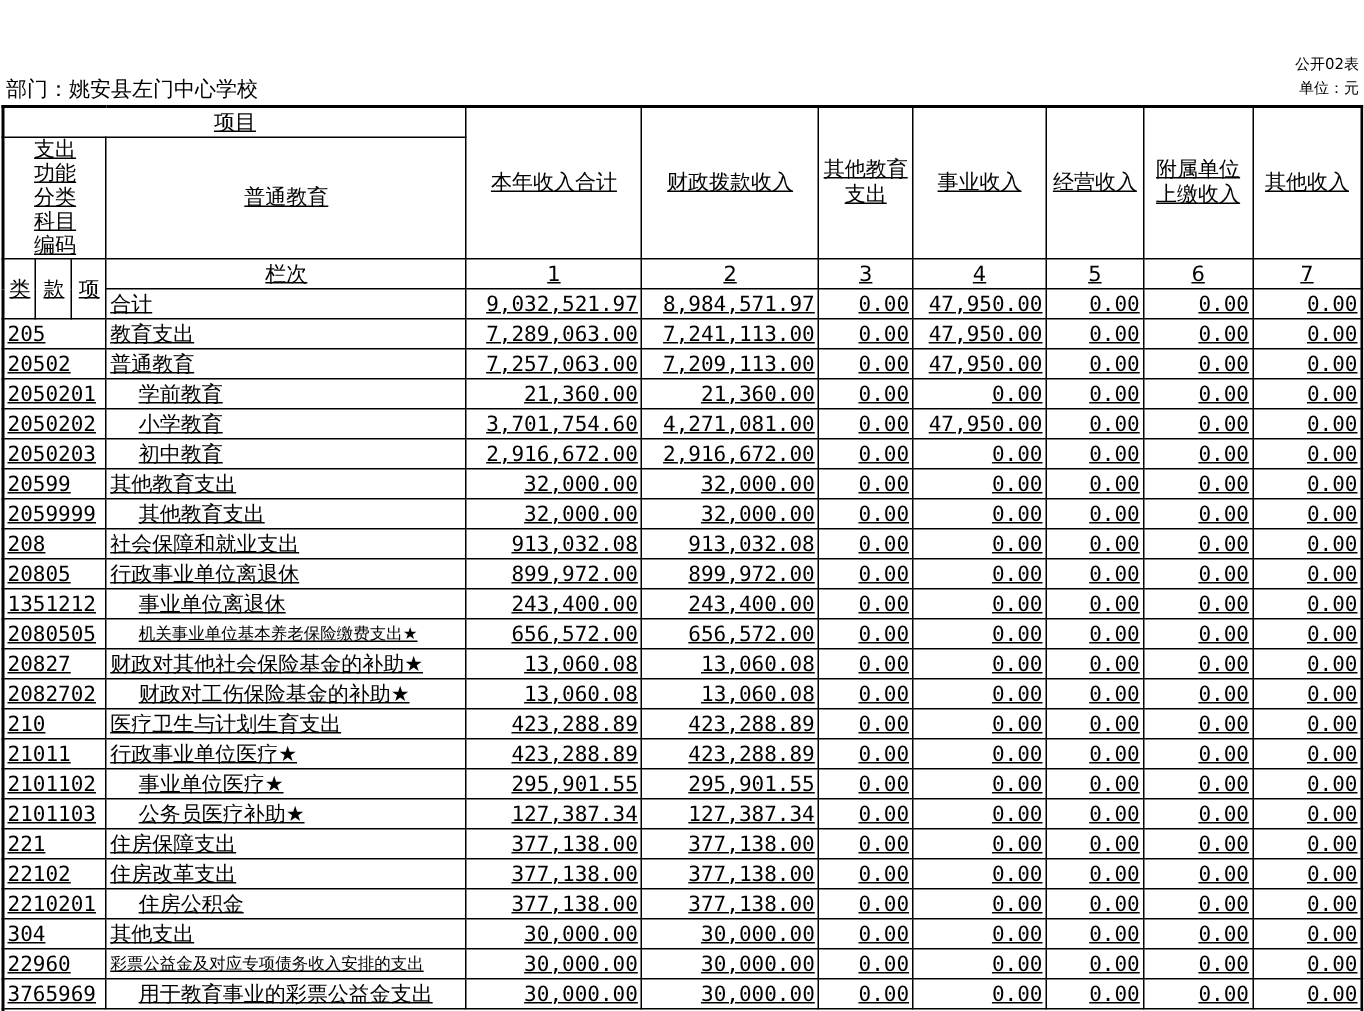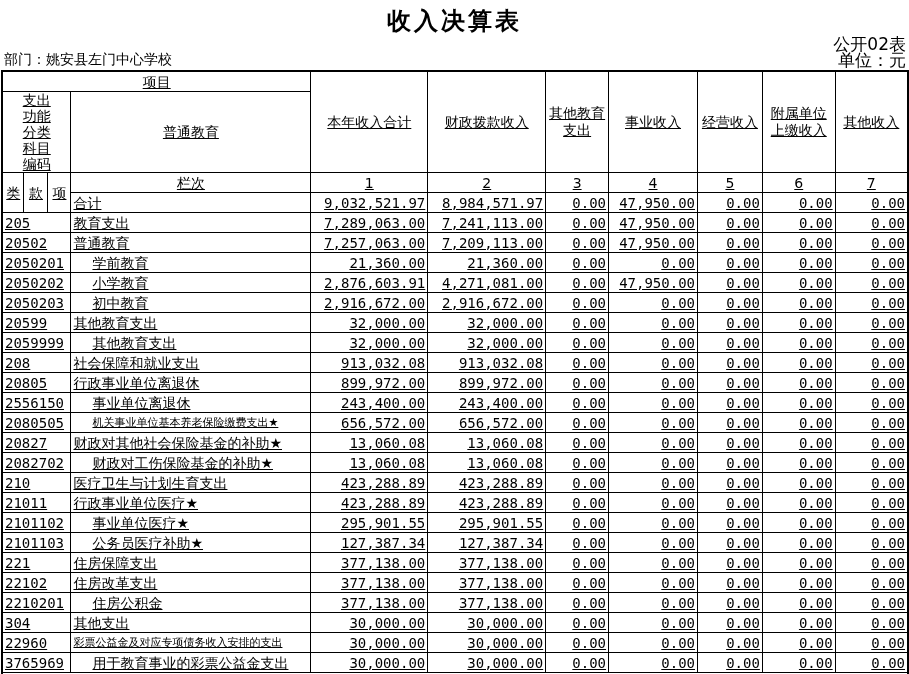--- a/index.html
+++ b/index.html
@@ -6,21 +6,21 @@
   .page {
     position:relative; width:909px; height:674px; background:#fff;
     font-family:"DejaVu Sans", sans-serif; color:#000; overflow:hidden;
   }
   .title {
     position:absolute; top:5px; left:0; width:100%;
     text-align:center; font-size:24px; font-weight:bold; letter-spacing:3px;
   }
   .meta-right {
     position:absolute; top:36px; right:3px; text-align:right;
-    font-size:17px; line-height:16px;
+    font-size:10px; line-height:16px;
   }
   .dept {
     position:absolute; top:51px; left:4px; font-size:14px;
   }
   table.grid {
     position:absolute; top:70px; left:1px;
     border-collapse:collapse; table-layout:fixed;
     border:2px solid #000;
     text-decoration:underline;
   }
@@ -55,21 +55,20 @@
   td.name.indent { padding-left:21px; }
   td.name.small { font-size:11px; }
   tr.r-note td {
     height:19px; text-align:left; font-size:14px; padding-left:16px;
   }
 </style>
 </head>
 <body>
 
 <div class="page">
-  <div class="title">收入决算表</div>
   <div class="meta-right">
     <div>公开02表</div>
     <div>单位：元</div>
   </div>
   <div class="dept">部门：姚安县左门中心学校</div>
 
   <table class="grid">
     <colgroup>
       <col style="width:22px">
         <col style="width:24px">
@@ -152,21 +151,21 @@
           <td class="num">21,360.00</td>
           <td class="num">0.00</td>
           <td class="num">0.00</td>
           <td class="num">0.00</td>
           <td class="num">0.00</td>
           <td class="num">0.00</td>
         </tr>
         <tr>
           <td class="code" colspan="3">2050202</td>
           <td class="name indent">小学教育</td>
-          <td class="num">2,876,603.91</td>
+          <td class="num">3,701,754.60</td>
           <td class="num">4,271,081.00</td>
           <td class="num">0.00</td>
           <td class="num">47,950.00</td>
           <td class="num">0.00</td>
           <td class="num">0.00</td>
           <td class="num">0.00</td>
         </tr>
         <tr>
           <td class="code" colspan="3">2050203</td>
           <td class="name indent">初中教育</td>
@@ -216,21 +215,21 @@
           <td class="name">行政事业单位离退休</td>
           <td class="num">899,972.00</td>
           <td class="num">899,972.00</td>
           <td class="num">0.00</td>
           <td class="num">0.00</td>
           <td class="num">0.00</td>
           <td class="num">0.00</td>
           <td class="num">0.00</td>
         </tr>
         <tr>
-          <td class="code" colspan="3">2556150</td>
+          <td class="code" colspan="3">1351212</td>
           <td class="name indent">事业单位离退休</td>
           <td class="num">243,400.00</td>
           <td class="num">243,400.00</td>
           <td class="num">0.00</td>
           <td class="num">0.00</td>
           <td class="num">0.00</td>
           <td class="num">0.00</td>
           <td class="num">0.00</td>
         </tr>
         <tr>

